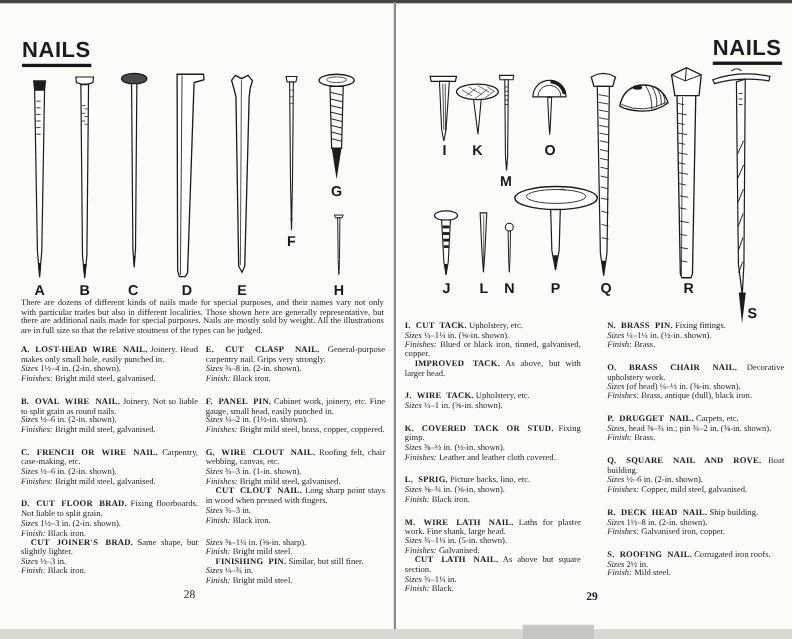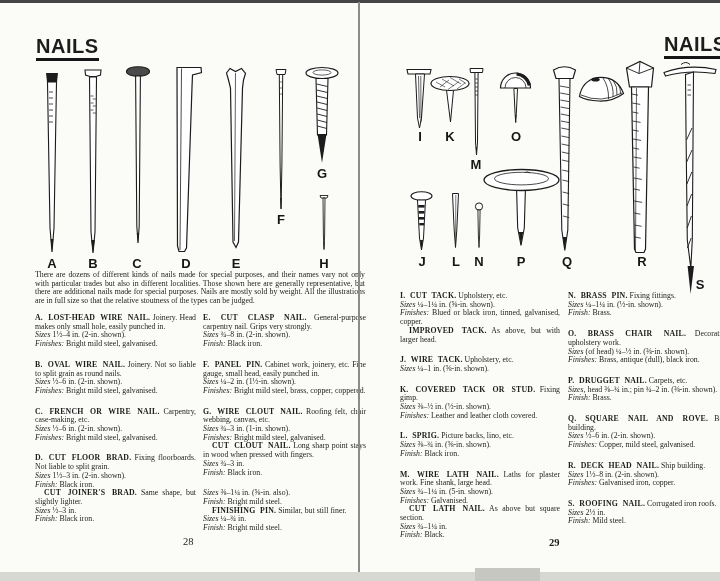--- a/index.html
+++ b/index.html
@@ -2,35 +2,35 @@
 <html><head>
 <meta charset="utf-8">
 <style>
   html,body{margin:0;padding:0;background:#ffffff;}
   .sheet{position:relative;width:720px;height:581px;background:#fbfbf8;overflow:hidden;
          font-family:"Liberation Serif", serif;color:#1c1c1c;}
   .topbar{position:absolute;left:0;top:0;width:720px;height:3px;background:#454545;}
   .gutter{position:absolute;left:358px;top:2px;width:2px;height:570px;background:#8b8b8b;}
   .bottomstrip{position:absolute;left:0;top:572px;width:720px;height:9px;background:#d8d8d3;}
   .bottomblock{position:absolute;left:475px;top:568px;width:65px;height:13px;background:#c7c7c2;}
-  .page{position:absolute;top:0;width:332px;height:572px;margin-left:16px;}
+  .page{position:absolute;top:0;width:332px;height:572px;}
   .page-left{left:0;}
   .page-right{left:360px;}
   .pagetitle{position:absolute;font-family:"Liberation Sans", sans-serif;font-weight:bold;
              font-size:20px;letter-spacing:.5px;line-height:1;border-bottom:3px solid #161616;
              padding-bottom:2px;}
   .pt-left{left:20px;top:36px;}
   .pt-right{left:288px;top:34px;}
   .figs{position:absolute;left:0;top:0;}
   .intro{position:absolute;left:19px;top:271px;width:330px;margin:0;
          font-size:7.8px;line-height:8.7px;text-align:justify;}
   .col{position:absolute;font-size:7.8px;line-height:8.7px;}
   .col-l1{left:19px;top:314px;width:161px;}
   .col-l2{left:187px;top:314px;width:163px;}
-  .col-r1{left:24px;top:292px;width:160px;}
+  .col-r1{left:8px;top:292px;width:160px;}
   .col-r2{left:192px;top:292px;width:161px;}
   .b{margin:0;text-align:justify;}
   .e{margin-bottom:12px;}
   .hd{font-weight:bold;letter-spacing:.2px;word-spacing:2.5px;}
   .lbl{font-style:italic;}
   .si{text-indent:9px;}
   .pagenum{position:absolute;font-size:10.5px;}
   .pn-left{left:167px;top:536px;text-align:right;}
   .pn-right{left:173px;top:537px;font-weight:bold;}
   svg .ln{stroke:#1c1c1c;fill:none;}
@@ -148,21 +148,21 @@
       </div>
       <div class="e">
         <p class="b"><b class="hd">G. WIRE CLOUT NAIL.</b> <span>Roofing felt, chair webbing, canvas, etc.</span></p>
         <p class="b"><i class="lbl">Sizes</i> <span>¾–3 in. (1-in. shown).</span></p>
         <p class="b"><i class="lbl">Finishes:</i> <span>Bright mild steel, galvanised.</span></p>
         <p class="b si"><b class="hd">CUT CLOUT NAIL.</b> <span>Long sharp point stays in wood when pressed with fingers.</span></p>
         <p class="b"><i class="lbl">Sizes</i> <span>¾–3 in.</span></p>
         <p class="b"><i class="lbl">Finish:</i> <span>Black iron.</span></p>
       </div>
       <div class="e">
-        <p class="b"><i class="lbl">Sizes</i> <span>⅜–1¼ in. (⅝-in. also).</span></p>
+        <p class="b"><i class="lbl">Sizes</i> <span>⅜–1¼ in. (⅝-in. sharp).</span></p>
         <p class="b"><i class="lbl">Finish:</i> <span>Bright mild steel.</span></p>
         <p class="b si"><b class="hd">FINISHING PIN.</b> <span>Similar, but still finer.</span></p>
         <p class="b"><i class="lbl">Sizes</i> <span>¼–¾ in.</span></p>
         <p class="b"><i class="lbl">Finish:</i> <span>Bright mild steel.</span></p>
       </div>
     </div>
 
     <div class="pagenum pn-left">28</div>
   </div>
 

